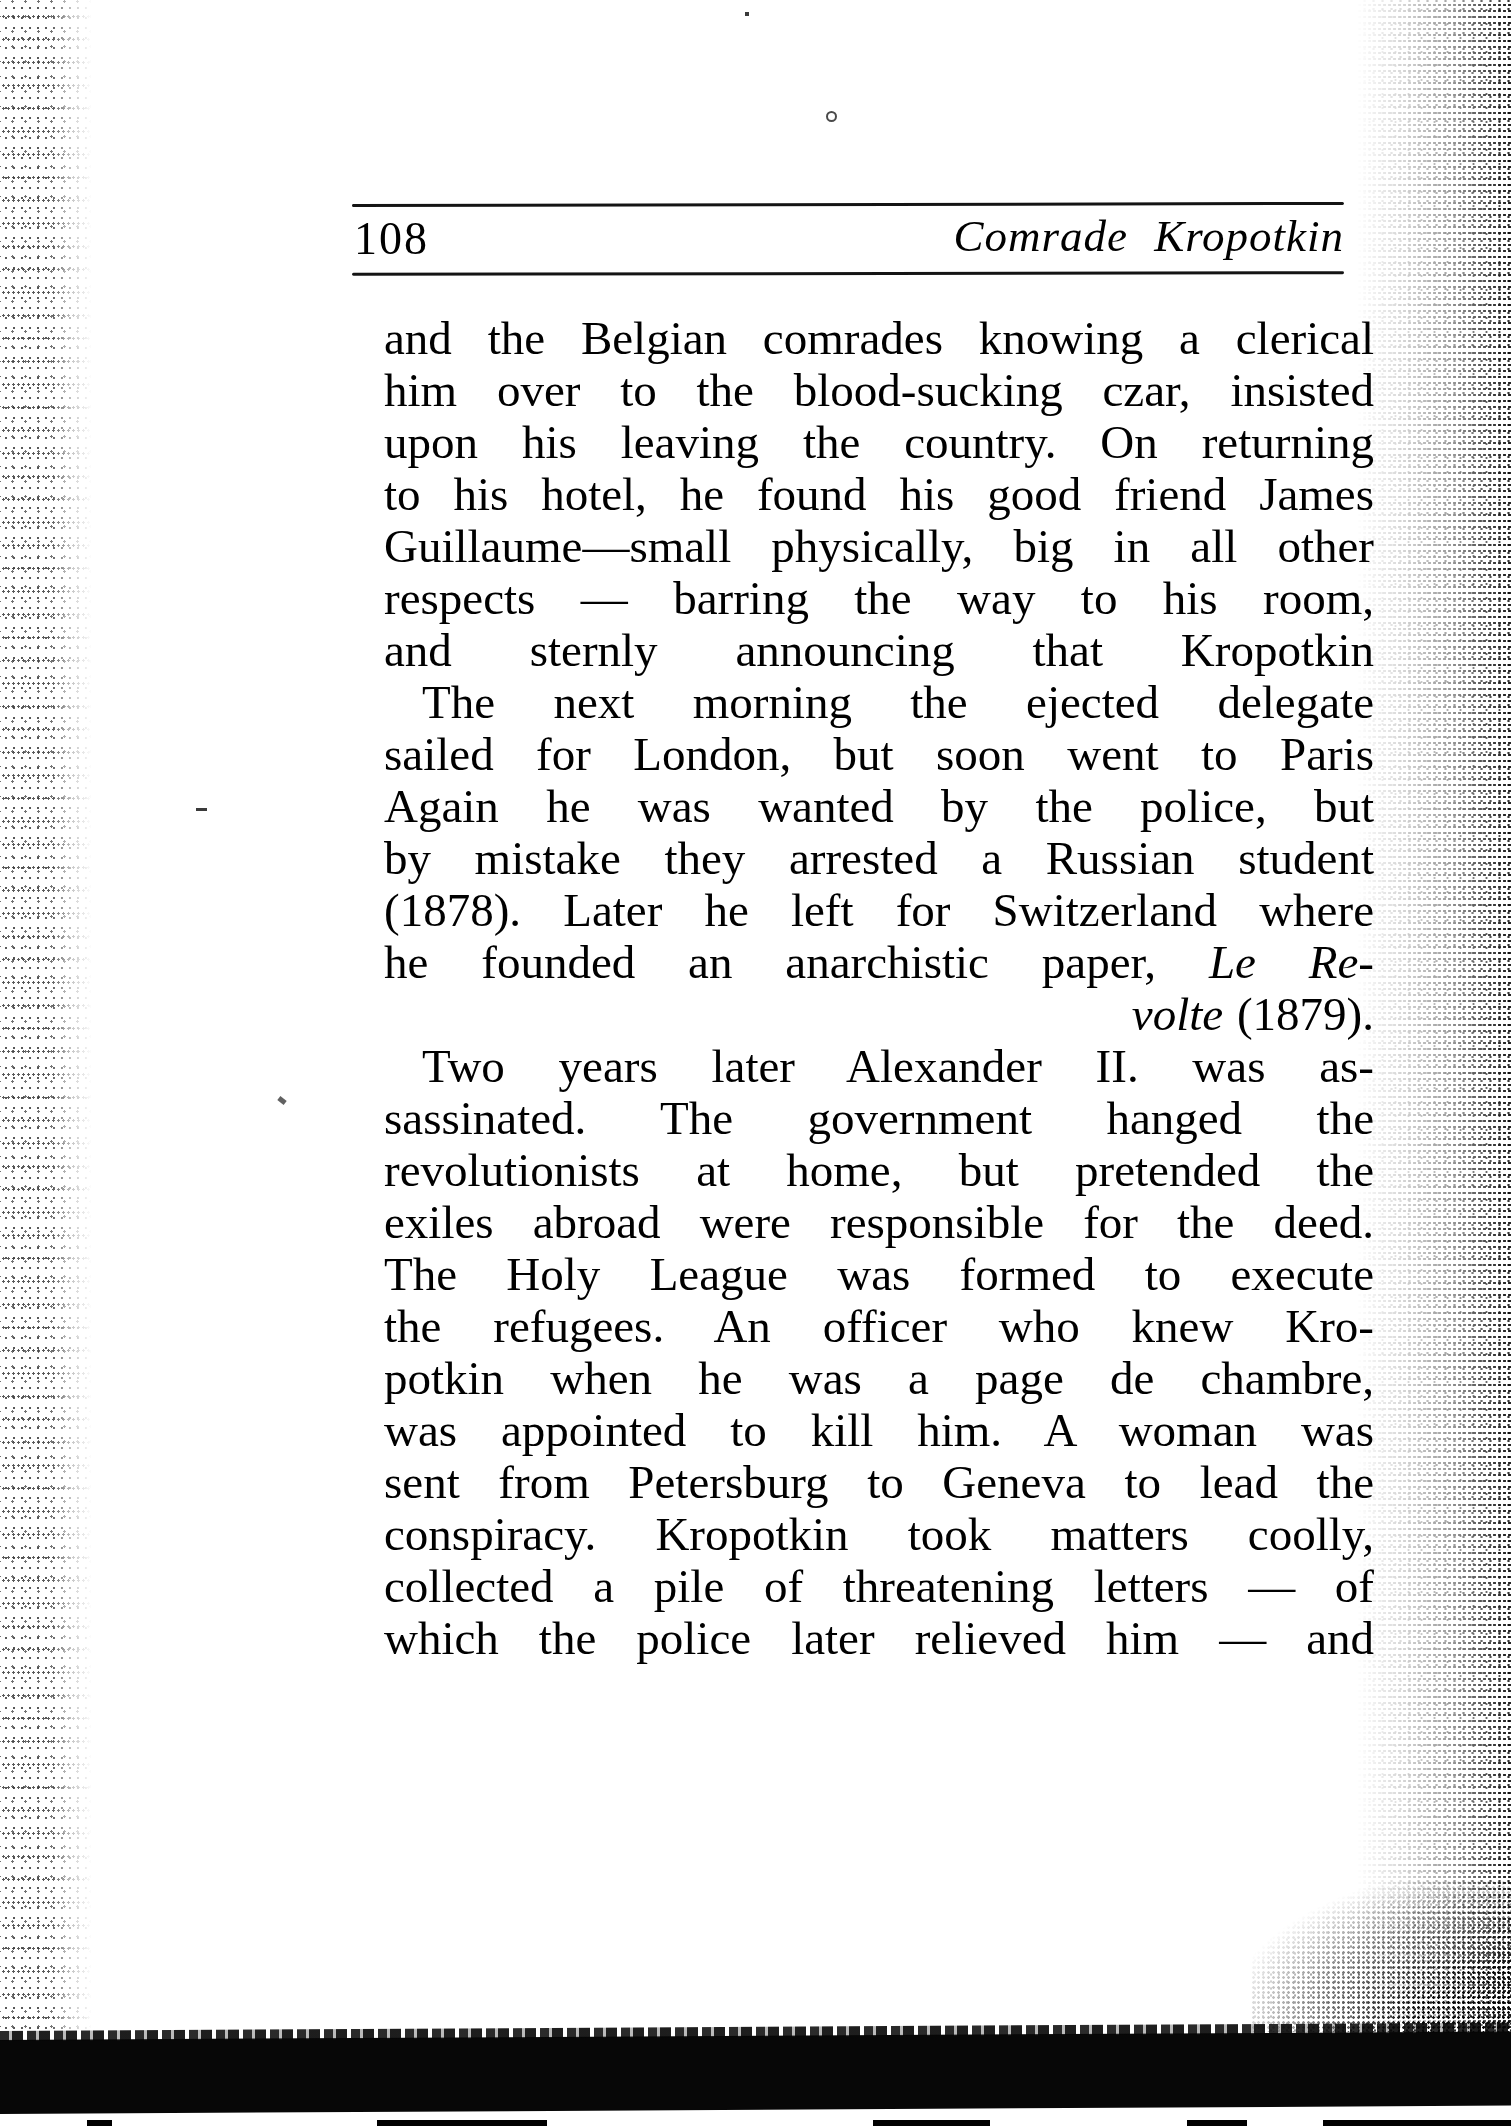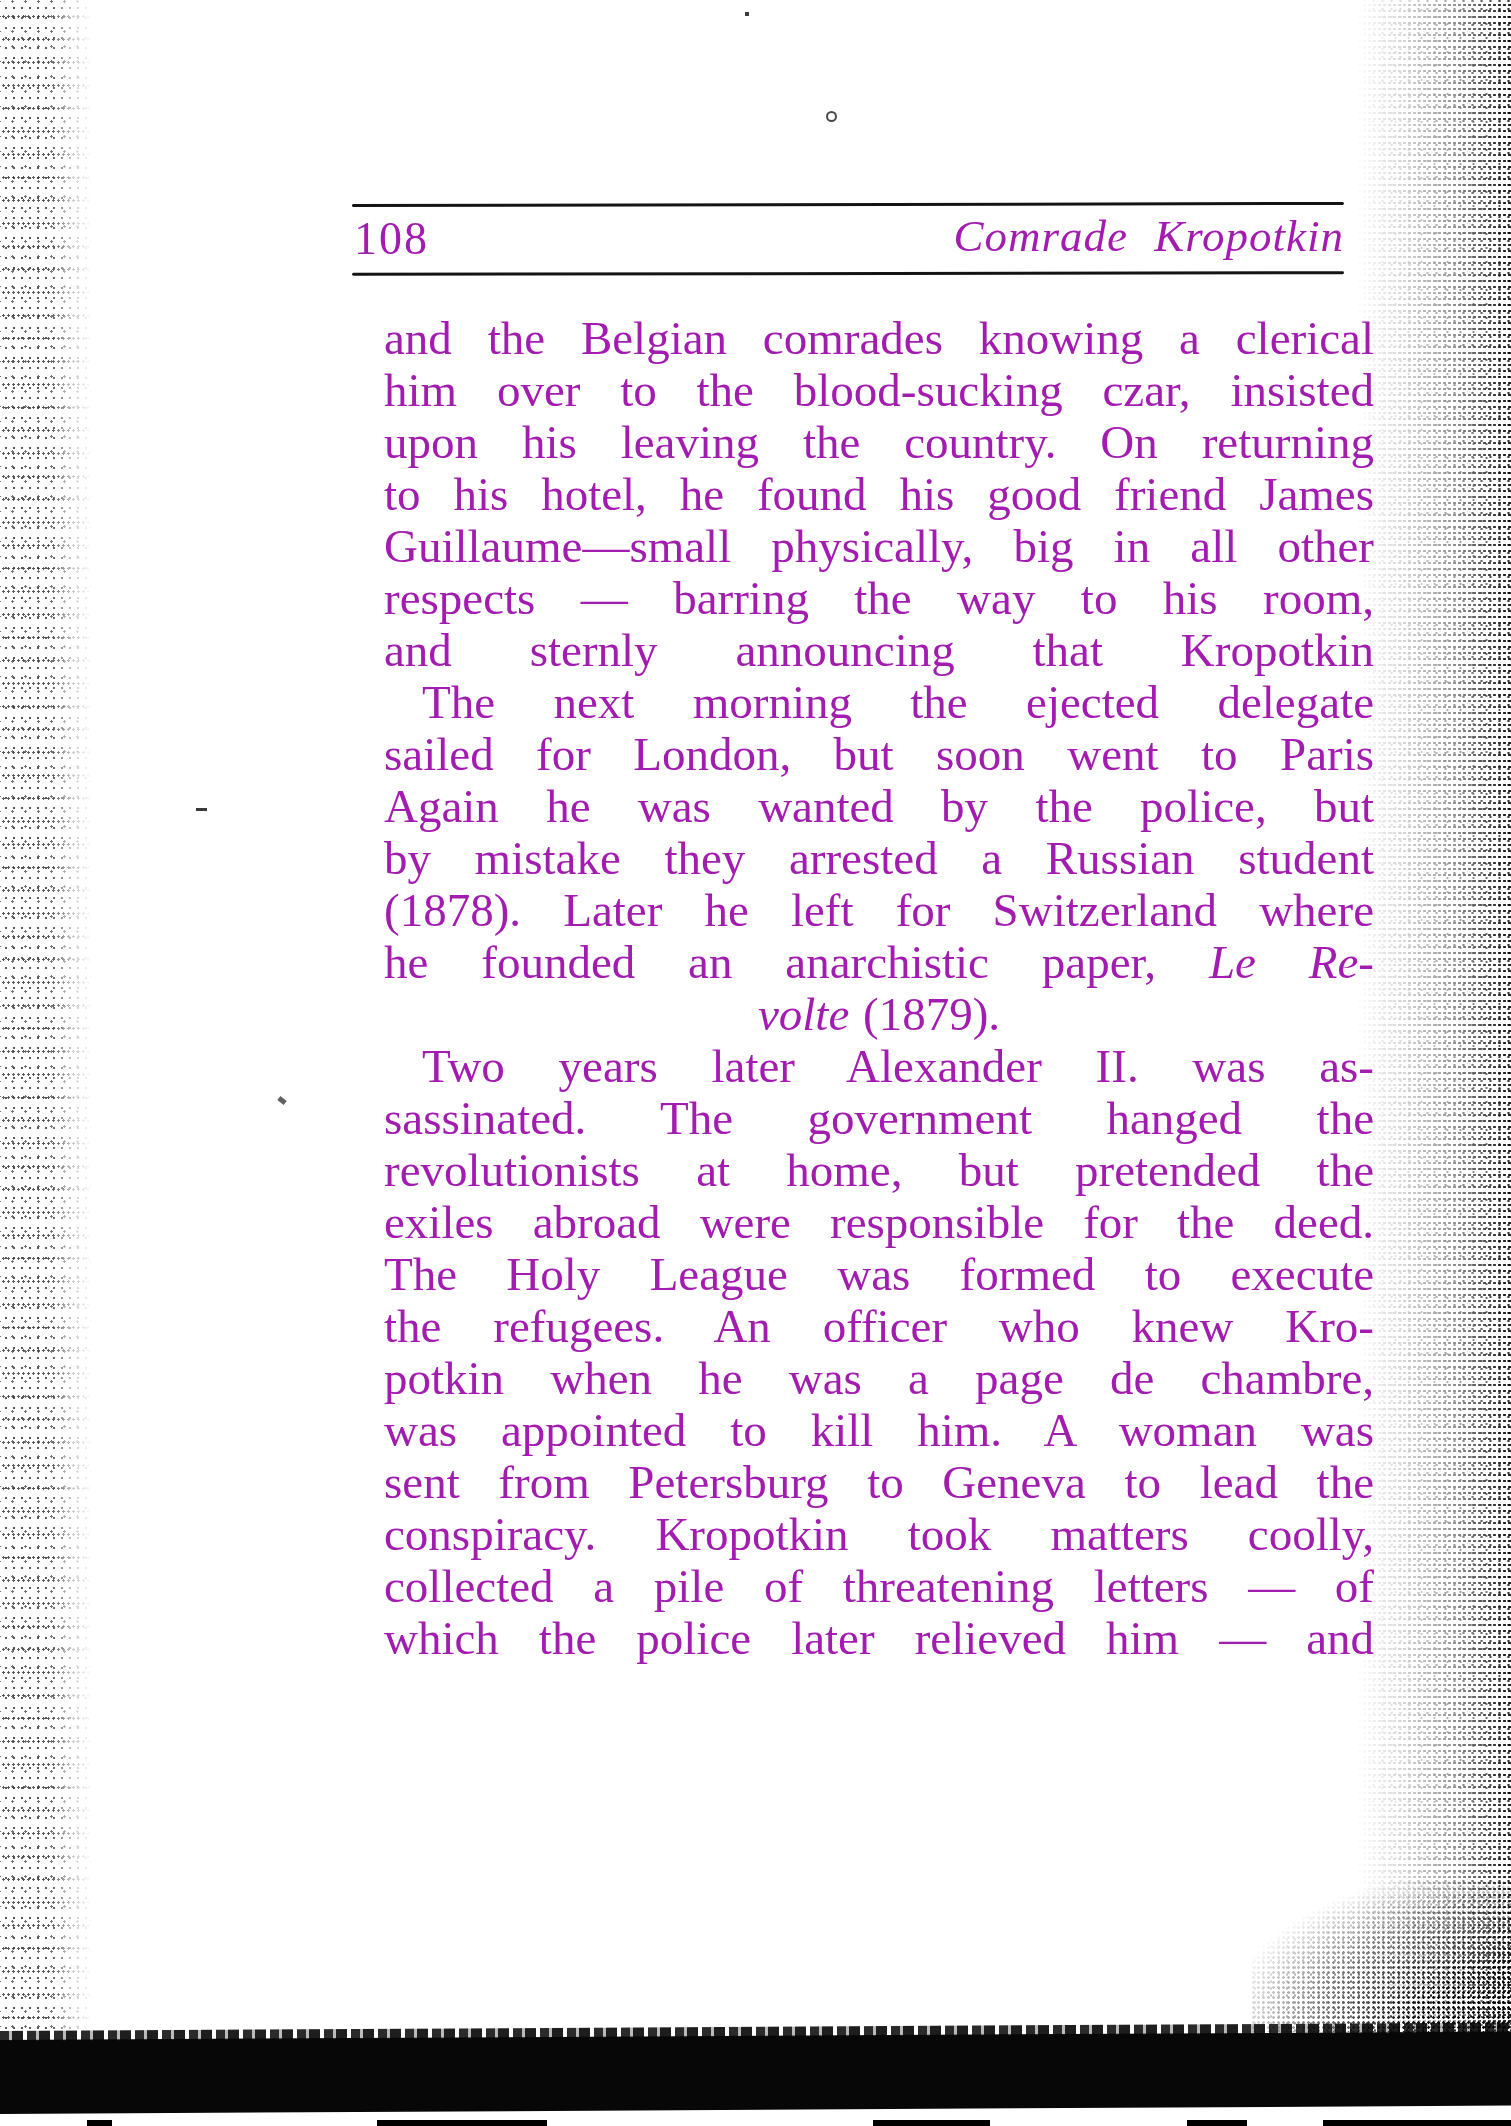--- a/index.html
+++ b/index.html
@@ -9,21 +9,21 @@
     height: 2126px;
     background: #ffffff;
     overflow: hidden;
     font-family: "Liberation Serif", "DejaVu Serif", serif;
   }
   #sheet {
     position: relative;
     width: 1511px;
     height: 2126px;
     background: #ffffff;
-    color: #a21caf;
+    color: #000000;
   }
   
   .noise-left {
     position: absolute;
     left: 0; top: 0;
     width: 92px; height: 2036px;
     background-image:
       radial-gradient(circle, rgba(10,10,10,.85) 1.1px, transparent 1.4px),
       radial-gradient(circle, rgba(20,20,20,.75) 1px, transparent 1.3px),
       radial-gradient(circle, rgba(0,0,0,.8) 1px, transparent 1.2px);
@@ -94,21 +94,21 @@
   .line {
     font-size: 47px;
     line-height: 52px;
     height: 52px;
     text-align: justify;
     text-align-last: justify;
     word-spacing: 2px;
     white-space: normal;
   }
   .line.no-just {
-    text-align: center;
+    text-align: right;
     text-align-last: auto;
   }
   .line.indent { text-indent: 38px; }
   .it { font-style: italic; }
   
   .bottom-bar {
     position: absolute;
     left: 0; top: 2040px;
     width: 1511px; height: 74px;
     background: #070707;

